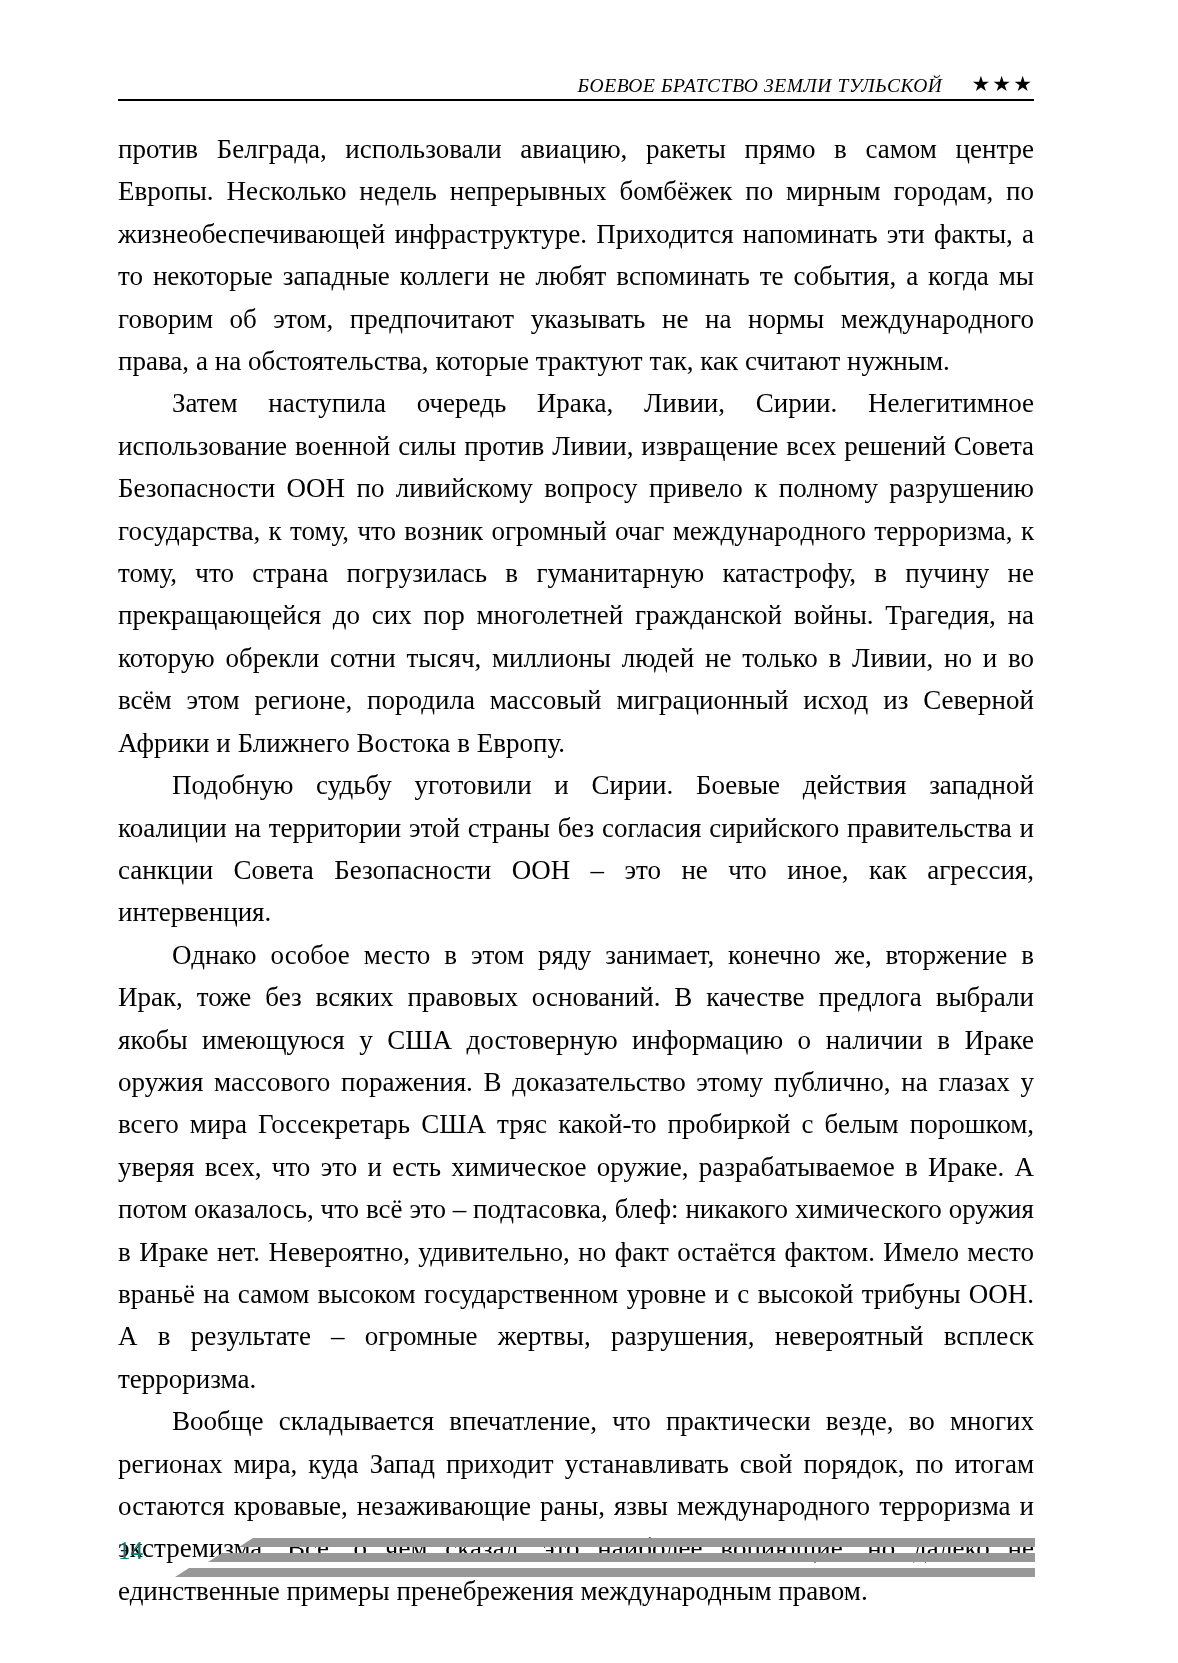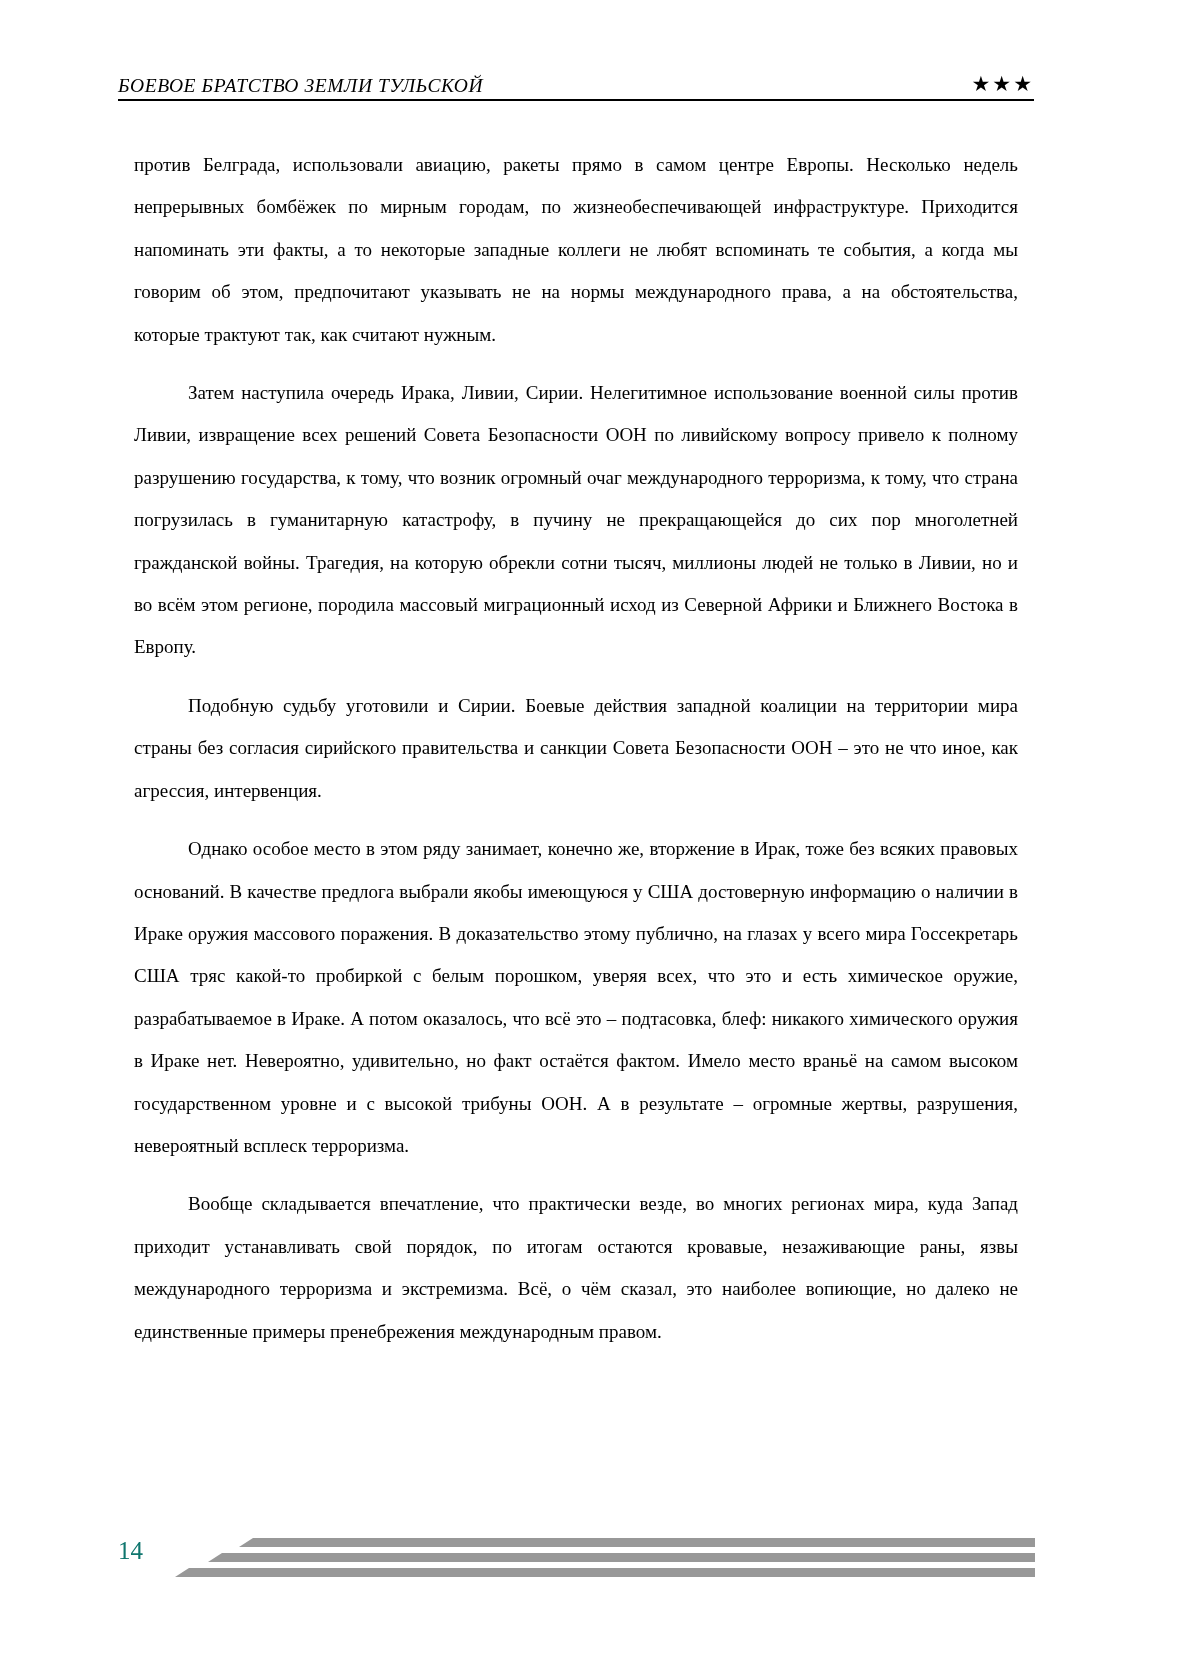--- a/index.html
+++ b/index.html
@@ -20,21 +20,21 @@
 
   
   .running-head {
     position: absolute;
     left: 118px;
     top: 55px;
     width: 916px;
     height: 40px;
     display: flex;
     align-items: flex-end;
-    justify-content: space-between;
+    justify-content: flex-end;
     gap: 29px;
   }
   .running-head-title {
     font-style: italic;
     font-weight: 400;
     font-size: 19.5px;
     letter-spacing: 0.6px;
     line-height: 1;
     white-space: nowrap;
     color: #000;
@@ -56,24 +56,24 @@
   }
 
   
   .body-col {
     position: absolute;
     left: 118px;
     top: 128px;
     width: 916px;
   }
   .para {
-    margin: 16px;
+    margin: 0;
     text-align: justify;
     text-justify: inter-word;
-    font-size: 19px;
+    font-size: 27px;
     line-height: 42.4px;
     text-indent: 54px;
     hyphens: manual;
     -webkit-hyphens: manual;
     word-spacing: 0.1px;
   }
   .para.no-indent {
     text-indent: 0;
   }
 
@@ -121,21 +121,21 @@
 
   <div class="running-head">
     <span class="running-head-title">БОЕВОЕ БРАТСТВО ЗЕМЛИ ТУЛЬСКОЙ</span>
     <span class="running-head-stars">★★★</span>
   </div>
   <div class="head-rule"></div>
 
   <div class="body-col">
     <p class="para no-indent">против Белграда, использовали авиацию, ракеты прямо в самом центре Европы. Несколько недель непрерывных бомбёжек по мирным городам, по жизнеобеспечивающей инфраструктуре. Приходится напоминать эти факты, а то некоторые западные коллеги не любят вспоминать те события, а когда мы говорим об этом, предпочитают указывать не на нормы международного права, а на обстоятельства, которые трактуют так, как считают нужным.</p>
     <p class="para">Затем наступила очередь Ирака, Ливии, Сирии. Нелегитимное использование военной силы против Ливии, извращение всех решений Совета Безопасности ООН по ливийскому вопросу привело к полному разрушению государства, к тому, что возник огромный очаг международного терроризма, к тому, что страна погрузилась в гуманитарную катастрофу, в пучину не прекращающейся до сих пор многолетней гражданской войны. Трагедия, на которую обрекли сотни тысяч, миллионы людей не только в Ливии, но и во всём этом регионе, породила массовый миграционный исход из Северной Африки и Ближнего Востока в Европу.</p>
-    <p class="para">Подобную судьбу уготовили и Сирии. Боевые действия западной коалиции на территории мира страны без согласия сирийского правительства и санкции Совета Безопасности ООН – это не что иное, как агрессия, интервенция.</p>
+    <p class="para">Подобную судьбу уготовили и Сирии. Боевые действия западной коалиции на территории этой страны без согласия сирийского правительства и санкции Совета Безопасности ООН – это не что иное, как агрессия, интервенция.</p>
     <p class="para">Однако особое место в этом ряду занимает, конечно же, вторжение в Ирак, тоже без всяких правовых оснований. В качестве предлога выбрали якобы имеющуюся у США достоверную информацию о наличии в Ираке оружия массового поражения. В доказательство этому публично, на глазах у всего мира Госсекретарь США тряс какой-то пробиркой с белым порошком, уверяя всех, что это и есть химическое оружие, разрабатываемое в Ираке. А потом оказалось, что всё это – подтасовка, блеф: никакого химического оружия в Ираке нет. Невероятно, удивительно, но факт остаётся фактом. Имело место враньё на самом высоком государственном уровне и с высокой трибуны ООН. А в результате – огромные жертвы, разрушения, невероятный всплеск терроризма.</p>
     <p class="para">Вообще складывается впечатление, что практически везде, во многих регионах мира, куда Запад приходит устанавливать свой порядок, по итогам остаются кровавые, незаживающие раны, язвы международного терроризма и экстремизма. Всё, о чём сказал, это наиболее вопиющие, но далеко не единственные примеры пренебрежения международным правом.</p>
   </div>
 
   <div class="folio">14</div>
 
   <div class="footer-rules">
     <div class="f-bar f-bar-1"></div>
     <div class="f-bar f-bar-2"></div>
     <div class="f-bar f-bar-3"></div>

